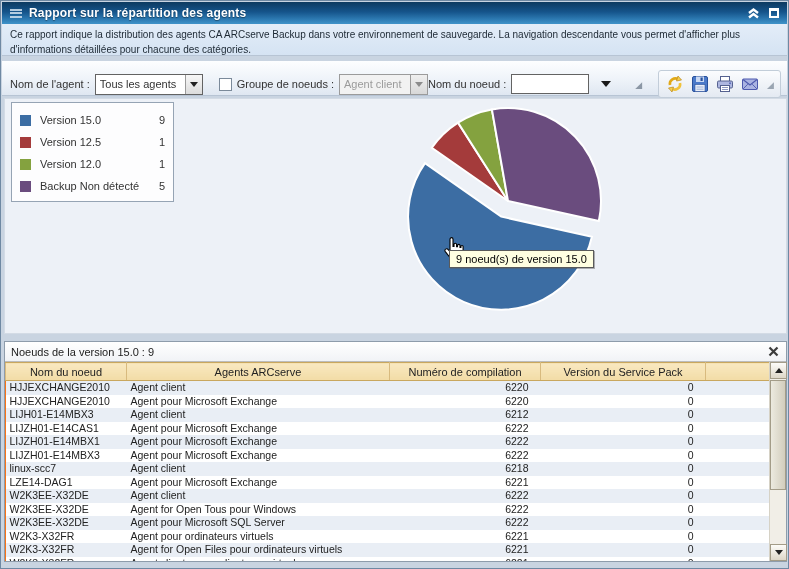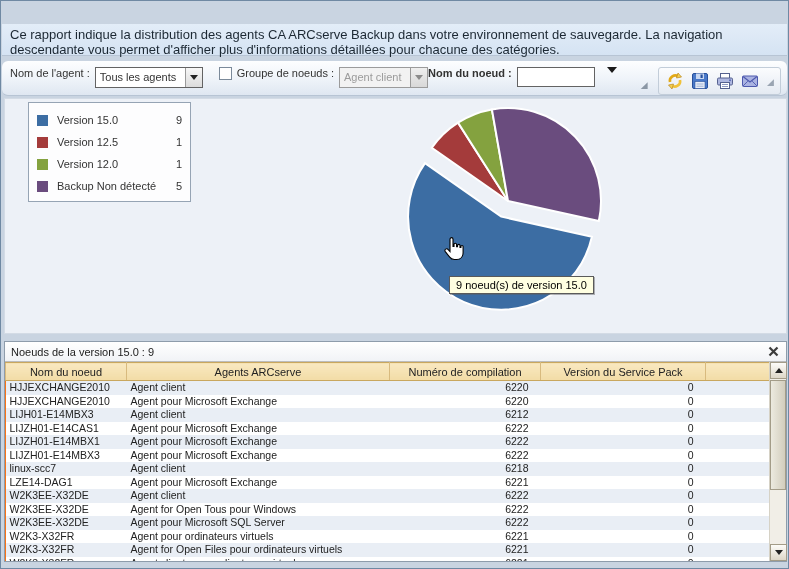--- a/index.html
+++ b/index.html
@@ -22,30 +22,30 @@
   .titlebar .title { font-size:12px; font-weight:bold; letter-spacing:.2px; text-shadow:0 1px 1px rgba(0,0,0,.4); }
   .titlebar .tb-right { margin-left:auto; display:flex; align-items:center; gap:9px; }
   .collapse-icon svg { display:block; }
   .restore-icon { width:10px; height:10px; border:2px solid #fff; border-top-width:3px; }
 
   
   .descbar {
     position:absolute; left:1px; top:23px; width:785px; height:32px;
     background:linear-gradient(180deg,#e3edf8 0%,#d5e3f3 100%);
     border-bottom:1px solid #b7c4d4;
-    color:#1c2833; font-size:13px; line-height:15px; padding:3px 8px 0 8px;
+    color:#1c2833; font-size:10px; line-height:15px; padding:3px 8px 0 8px;
   }
 
   
   .toolbar {
     position:absolute; left:1px; top:60px; width:785px; height:35px;
     background:linear-gradient(180deg,#fdfeff 0%,#eef3f9 55%,#dfe7f1 100%);
     border-bottom:1px solid #b7c4d4;
-    display:flex; padding:6px 6px 0 8px;
-    font-size:11px; color:#333;border-radius:6px;
+    display:flex; align-items:center; padding:12px 6px 0 8px;
+    font-size:11px; color:#333;
   }
   .tb-label { white-space:nowrap; }
   .combo { display:flex; height:21px; background:#fff; border:1px solid #636363; align-items:stretch; margin-left:5px; }
   .combo .combo-text { font-size:11px; padding:3px 4px 0 4px; white-space:nowrap; overflow:hidden; }
   .combo .combo-btn { width:17px; border-left:1px solid #9a9a9a; background:linear-gradient(180deg,#f7f7f7 0%,#dcdcdc 100%); display:flex; align-items:center; justify-content:center; }
   .combo .combo-btn i { width:0; height:0; border-left:4px solid transparent; border-right:4px solid transparent; border-top:5px solid #222; }
   .combo.disabled { background:#f2f2f2; border-color:#9b9b9b; }
   .combo.disabled .combo-text { color:#9b9b9b; }
   .combo.disabled .combo-btn { background:linear-gradient(180deg,#efefef,#d8d8d8); }
   .combo.disabled .combo-btn i { border-top-color:#8b8b8b; }
@@ -60,31 +60,31 @@
   }
   .icon-group svg { display:block; }
   .grip-corner { color:#9aa5b2; font-size:9px; align-self:flex-end; padding:0 0 4px 2px; }
 
   
   .chart-area {
     position:absolute; left:3px; top:97px; width:783px; height:236px;
     background:#edf1f7; border:1px solid #d3dbe5;
   }
   .legend {
-    position:absolute; left:23px; top:3px; width:163px;
+    position:absolute; left:6px; top:3px; width:163px;
     background:#fdfdfe; border:1px solid #96a4b4; padding:6px 8px 4px 8px;
   }
   .legend-row { display:flex; align-items:center; height:22px; font-size:11px; color:#333; }
   .legend-swatch { width:11px; height:11px; margin-right:9px; flex:0 0 auto; }
   .legend-label { flex:1 1 auto; white-space:nowrap; }
   .legend-value { flex:0 0 auto; padding-left:4px; }
   #pie-svg { position:absolute; left:0; top:0; }
   .cursor-icon { position:absolute; left:437px; top:138px; }
   .tooltip {
-    position:absolute; left:444px; top:177px;
+    position:absolute; left:444px; top:151px;
     background:#ffffe1; border:1px solid #5a5a5a; box-shadow:1px 1px 0 rgba(90,90,90,.45);
     font-size:11px; color:#000; padding:2px 6px; white-space:nowrap;
   }
 
   
   .panel {
     position:absolute; left:3px; top:340px; width:783px; height:221px;
     background:#f97316; border:1px solid #8e9cab;
   }
   .panel-header {
@@ -119,40 +119,57 @@
   .vs-btn.up { top:0; } .vs-btn.down { bottom:0; }
   .vs-btn .tri-up { width:0; height:0; border-left:4px solid transparent; border-right:4px solid transparent; border-bottom:5px solid #222; }
   .vs-btn .tri-down { width:0; height:0; border-left:4px solid transparent; border-right:4px solid transparent; border-top:5px solid #222; }
   .vs-thumb { position:absolute; left:0; top:18px; width:16px; height:110px; background:linear-gradient(90deg,#eceadf,#d2cdbd); border:1px solid #a39c88; }
 </style>
 </head>
 <body>
 
 <div id="window">
 
+  <div class="titlebar">
+    <span class="win-icon">
+        <span></span>
+        <span></span>
+        <span></span>
+      </span>
+    <span class="title">Rapport sur la répartition des agents</span>
+    <span class="tb-right">
+      <span class="collapse-icon">
+        <svg width="13" height="12" viewBox="0 0 13 12">
+            <path d="M2 6 L6.5 2.5 L11 6" fill="none" stroke="#fff" stroke-width="2.4"></path>
+            <path d="M2 10.5 L6.5 7 L11 10.5" fill="none" stroke="#fff" stroke-width="2.4"></path>
+          </svg>
+      </span>
+      <span class="restore-icon"></span>
+    </span>
+  </div>
 
   <div class="descbar">Ce rapport indique la distribution des agents CA ARCserve Backup dans votre environnement de sauvegarde. La navigation descendante vous permet d'afficher plus d'informations détaillées pour chacune des catégories.</div>
 
   <div class="toolbar">
     <span class="tb-label">Nom de l'agent :</span>
     <span class="combo">
       <span class="combo-text" style="width:89px;">Tous les agents</span>
       <span class="combo-btn">
           <i></i>
         </span>
     </span>
     <span class="checkbox"></span>
     <span class="tb-label">Groupe de noeuds :</span>
     <span class="combo disabled">
       <span class="combo-text" style="width:70px;">Agent client</span>
       <span class="combo-btn">
           <i></i>
         </span>
     </span>
-    <span class="tb-label" style="font-weight:bold;">Nom du noeud :</span>
+    <span class="tb-label" style="">Nom du noeud :</span>
     <input class="text-input" type="text" value="" style="">
     <span class="free-arrow"></span>
     <span class="mini-grip">◢</span>
 
     <span class="icon-group">
       <span>
         <svg width="20" height="20" viewBox="0 0 20 20">
           <path d="M5 11 A5.4 5.4 0 0 1 13.5 5.5" fill="none" stroke="#e2a918" stroke-width="2.6"></path>
           <path d="M13 2 L16.5 6 L11.5 7 Z" fill="#f5cf4e" stroke="#b9871d" stroke-width=".7"></path>
           <path d="M15 9 A5.4 5.4 0 0 1 6.5 14.5" fill="none" stroke="#f0c23a" stroke-width="2.6"></path>

